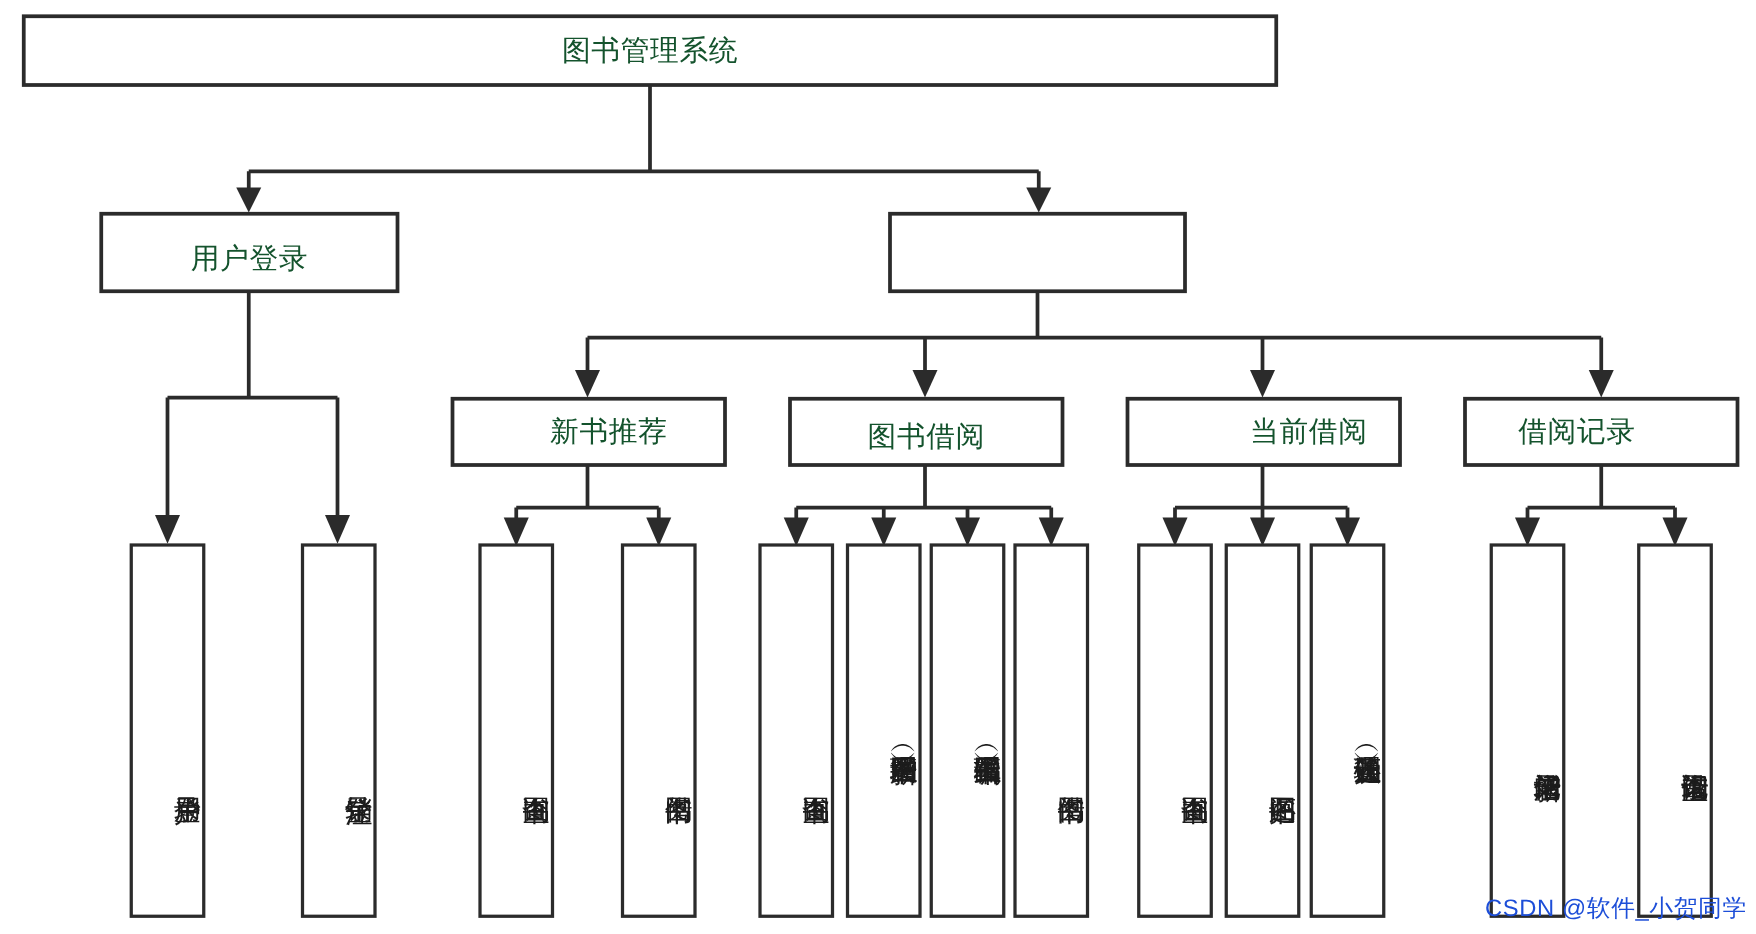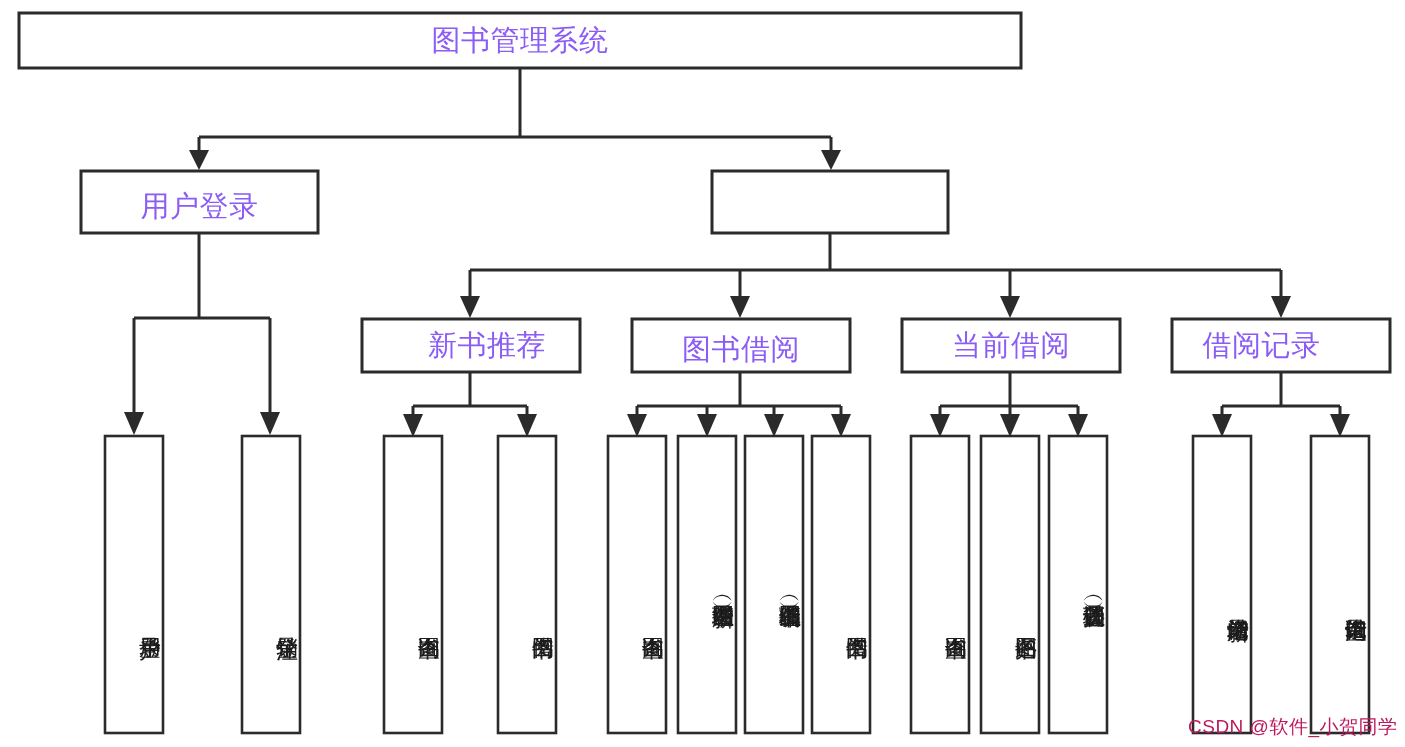--- a/index.html
+++ b/index.html
@@ -42,22 +42,22 @@
   }
   .arrow-head {
     fill: #2b2b2b;
     stroke: none;
   }
   .node-label-h {
     position: absolute;
     display: flex;
     align-items: center;
     justify-content: center;
-    color: #8b5cf6;
-    font-size: 29px;
+    color: #14532d;
+    font-size: 23px;
     line-height: 1.2;
     letter-spacing: 0.5px;
     white-space: nowrap;
     pointer-events: none;
     border-radius: 13px;
   }
   .node-label-v {
     position: absolute;
     display: flex;
     align-items: flex-start;
@@ -68,21 +68,21 @@
     writing-mode: vertical-rl;
     text-orientation: upright;
     white-space: nowrap;
     pointer-events: none;
   }
   .watermark {
     position: absolute;
     left: 1188px;
     top: 714px;
     font-size: 19px;
-    color: #be185d;
+    color: #1d4ed8;
     letter-spacing: 0.5px;
     white-space: nowrap;
     pointer-events: none;
   }
 </style>
 </head>
 <body>
 
 <div id="diagram-root">
 
@@ -176,21 +176,21 @@
     <rect class="node-box-thin" x="1311" y="436" width="58" height="297"></rect>
 
   </svg>
 
   <div class="node-label-h" style="left:19px; top:13px; width:1002px; height:55px;">图书管理系统</div>
 
   <div class="node-label-h" style="left:81px; top:171px; width:237px; height:71px;">用户登录</div>
 
   <div class="node-label-h" style="left:362px; top:319px; width:218px; height:53px;padding-left:16px;">新书推荐</div>
   <div class="node-label-h" style="left:632px; top:319px; width:218px; height:61px;">图书借阅</div>
-  <div class="node-label-h" style="left:902px; top:319px; width:218px; height:53px;">当前借阅</div>
+  <div class="node-label-h" style="left:902px; top:319px; width:218px; height:53px;padding-left:36px;">当前借阅</div>
   <div class="node-label-h" style="left:1172px; top:319px; width:179px; height:53px;">借阅记录</div>
 
   <div class="node-label-v" style="left:105px; top:507px; width:58px; height:226px;">用户登录</div>
   <div class="node-label-v" style="left:242px; top:507px; width:58px; height:226px;">注销登录</div>
 
   <div class="node-label-v" style="left:384px; top:507px; width:58px; height:226px;">查询图书</div>
   <div class="node-label-v" style="left:498px; top:507px; width:58px; height:226px;">借阅图书</div>
 
   <div class="node-label-v" style="left:608px; top:507px; width:58px; height:226px;">查询图书</div>
   <div class="node-label-v" style="left:678px; top:443px; width:58px; height:290px;">新增图书（管理员）</div>

